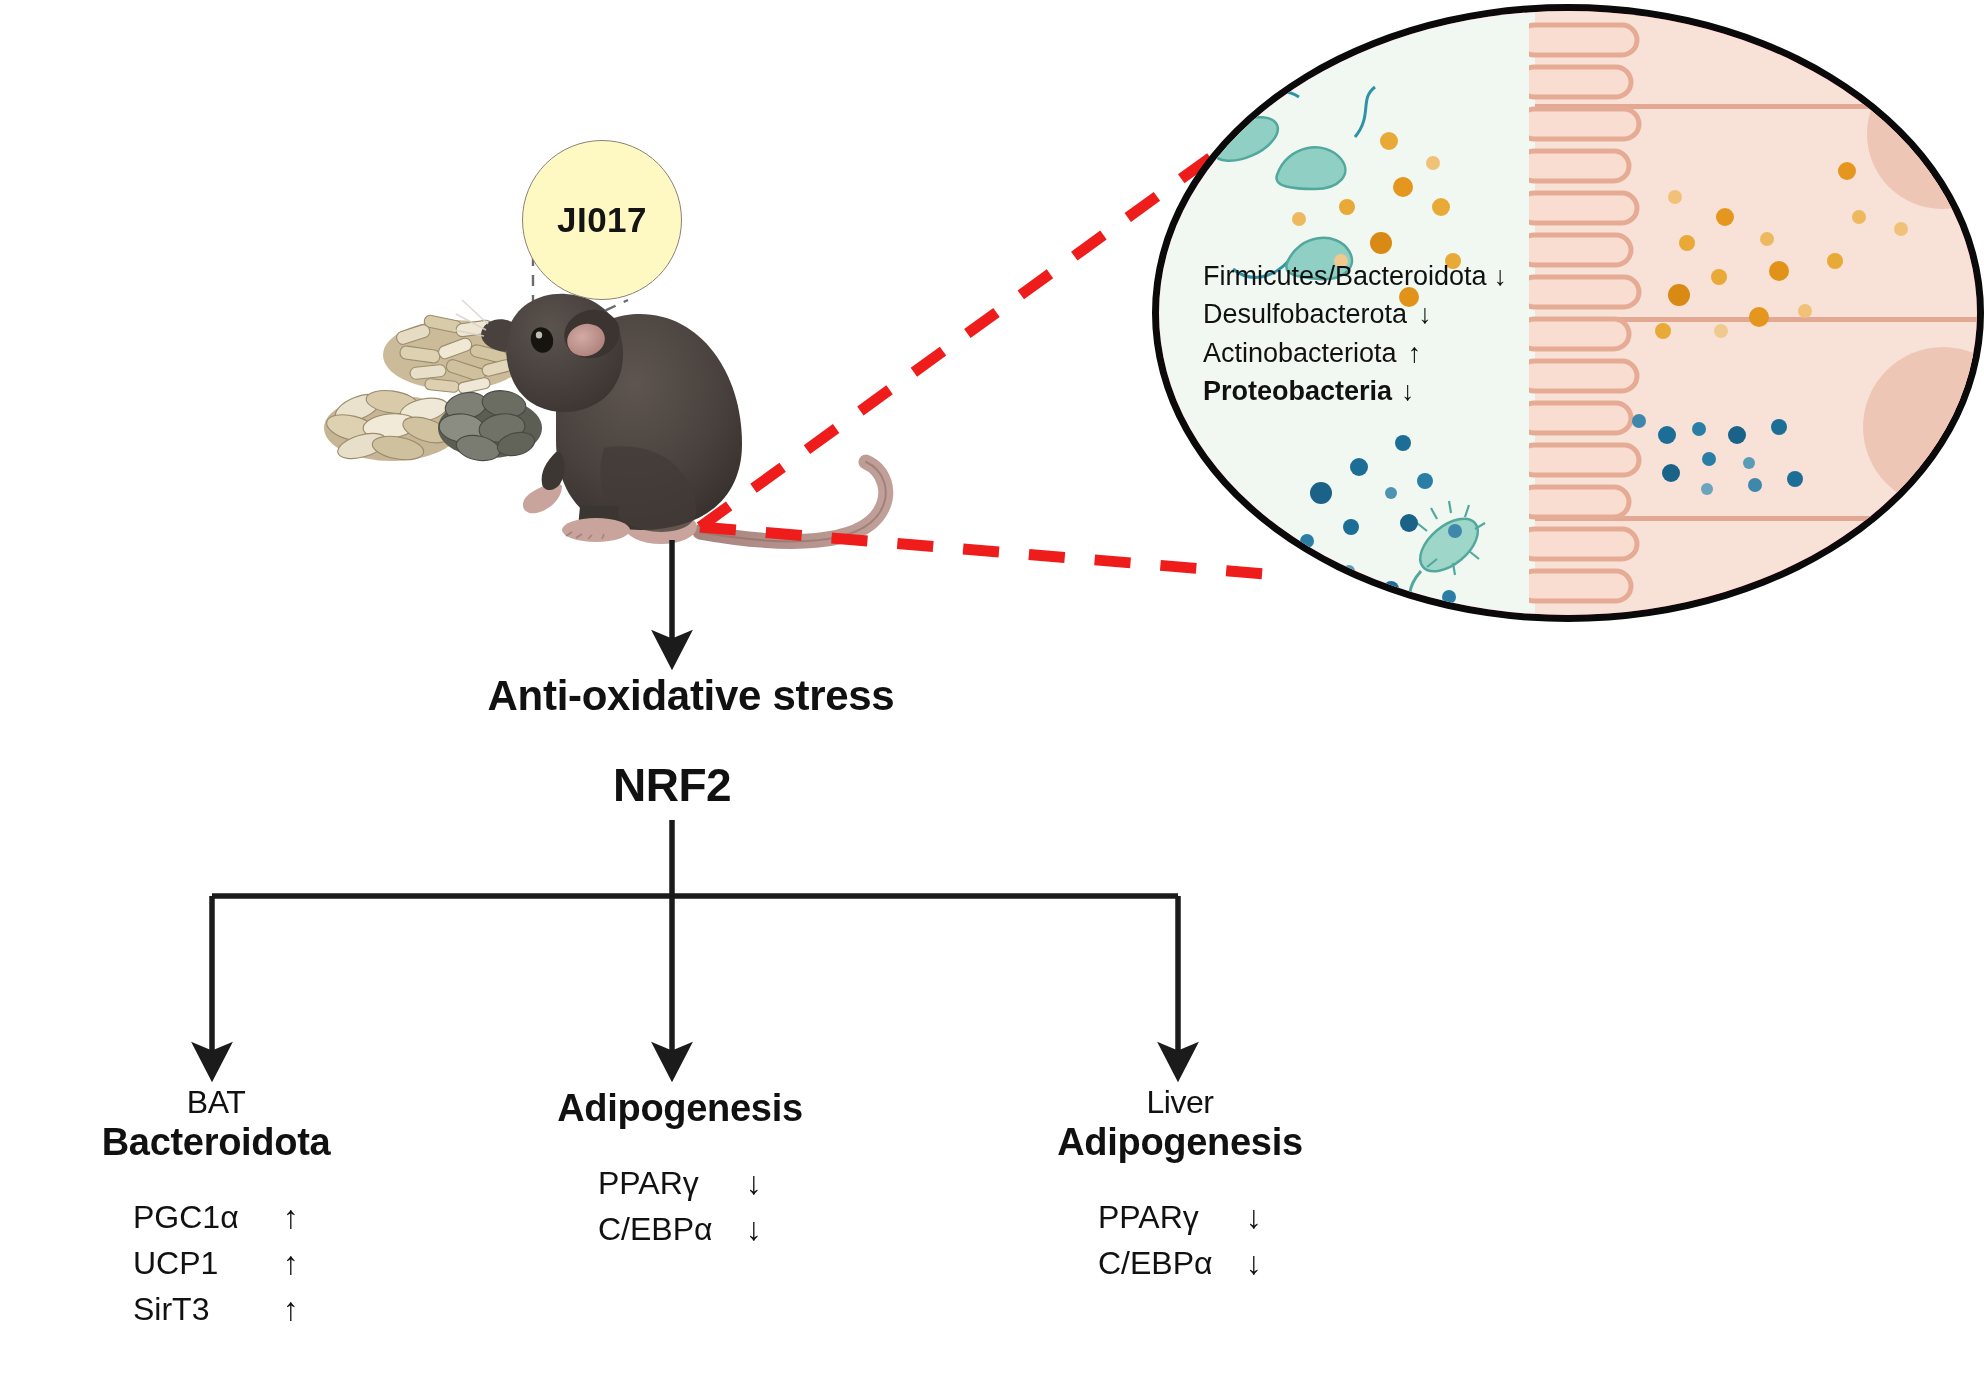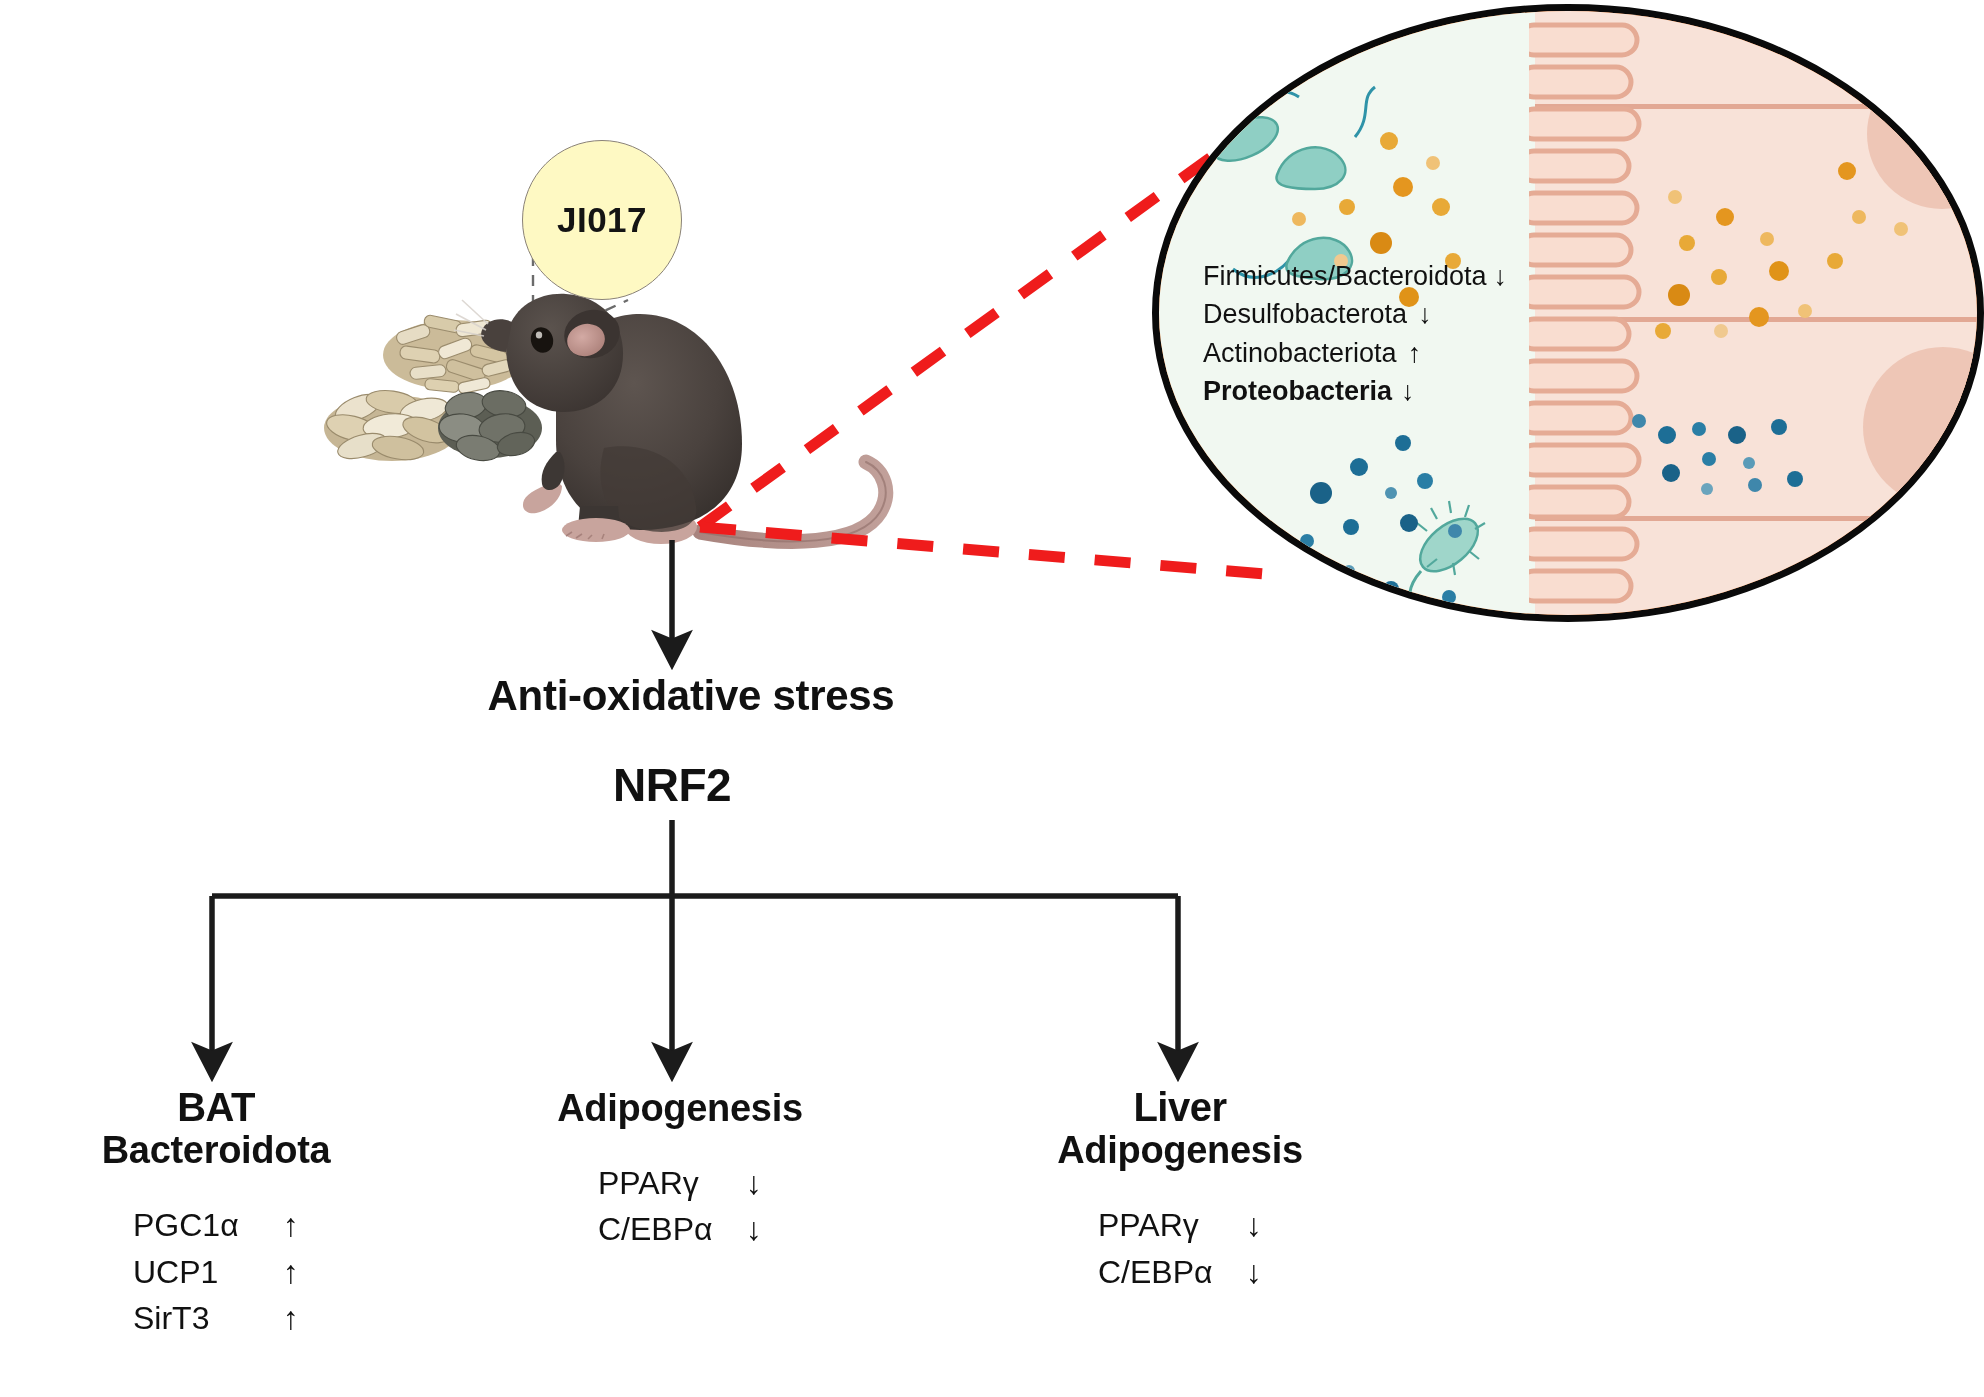--- a/index.html
+++ b/index.html
@@ -17,34 +17,34 @@
   #ji017-label{font-size:35px;font-weight:bold;letter-spacing:.5px;color:#141414;}
 
   
   #anti-ox-text{left:0;top:672px;width:1344px;text-align:center;
     font-size:42px;font-weight:bold;letter-spacing:-.3px;padding-left:19px;}
   #nrf2-text{left:0;top:758px;width:1344px;text-align:center;
     font-size:46px;font-weight:bold;letter-spacing:-.5px;}
 
   
   .organ-col{top:1086px;text-align:center;}
-  .organ-title{font-size:40px;font-weight:bold;line-height:1.06;letter-spacing:-.5px;}
+  .organ-title{font-size:32px;font-weight:normal;line-height:1.06;letter-spacing:-.5px;}
   .organ-sub{font-size:38px;font-weight:bold;line-height:1.1;letter-spacing:-.3px;margin-top:2px;}
   .gene-list{margin-top:30px;display:inline-block;text-align:left;}
   .gene-row{display:flex;align-items:baseline;font-size:32px;line-height:1.45;white-space:nowrap;}
   .gene-name{display:inline-block;}
   .gene-arrow{display:inline-block;font-size:32px;line-height:1;}
 
   #col-bat{left:0px;width:432px;}
   #col-wat{left:400px;width:560px;}
   #col-liver{left:900px;width:560px;}
 
   
   #gut-circle{left:1152px;top:4px;width:832px;height:618px;border-radius:50%;
-    overflow:hidden;border:7px solid #0a0a0a;box-sizing:border-box;background:#f97316;}
+    overflow:hidden;border:7px solid #0a0a0a;box-sizing:border-box;background:#be185d;}
   #gut-inner{position:absolute;inset:0;}
   .lumen{position:absolute;left:0;top:0;width:46%;height:100%;background:#f1f8f1;}
   .tissue{position:absolute;left:46%;top:0;right:0;height:100%;background:#f8e2d8;}
   .tissue-line{position:absolute;height:5px;background:#e2a894;left:0;right:0;}
   .tissue-blob{position:absolute;border-radius:50%;background:#eec6b6;}
 </style>
 </head>
 <body>
 
 <svg class="fig" viewBox="0 0 1984 1397">

